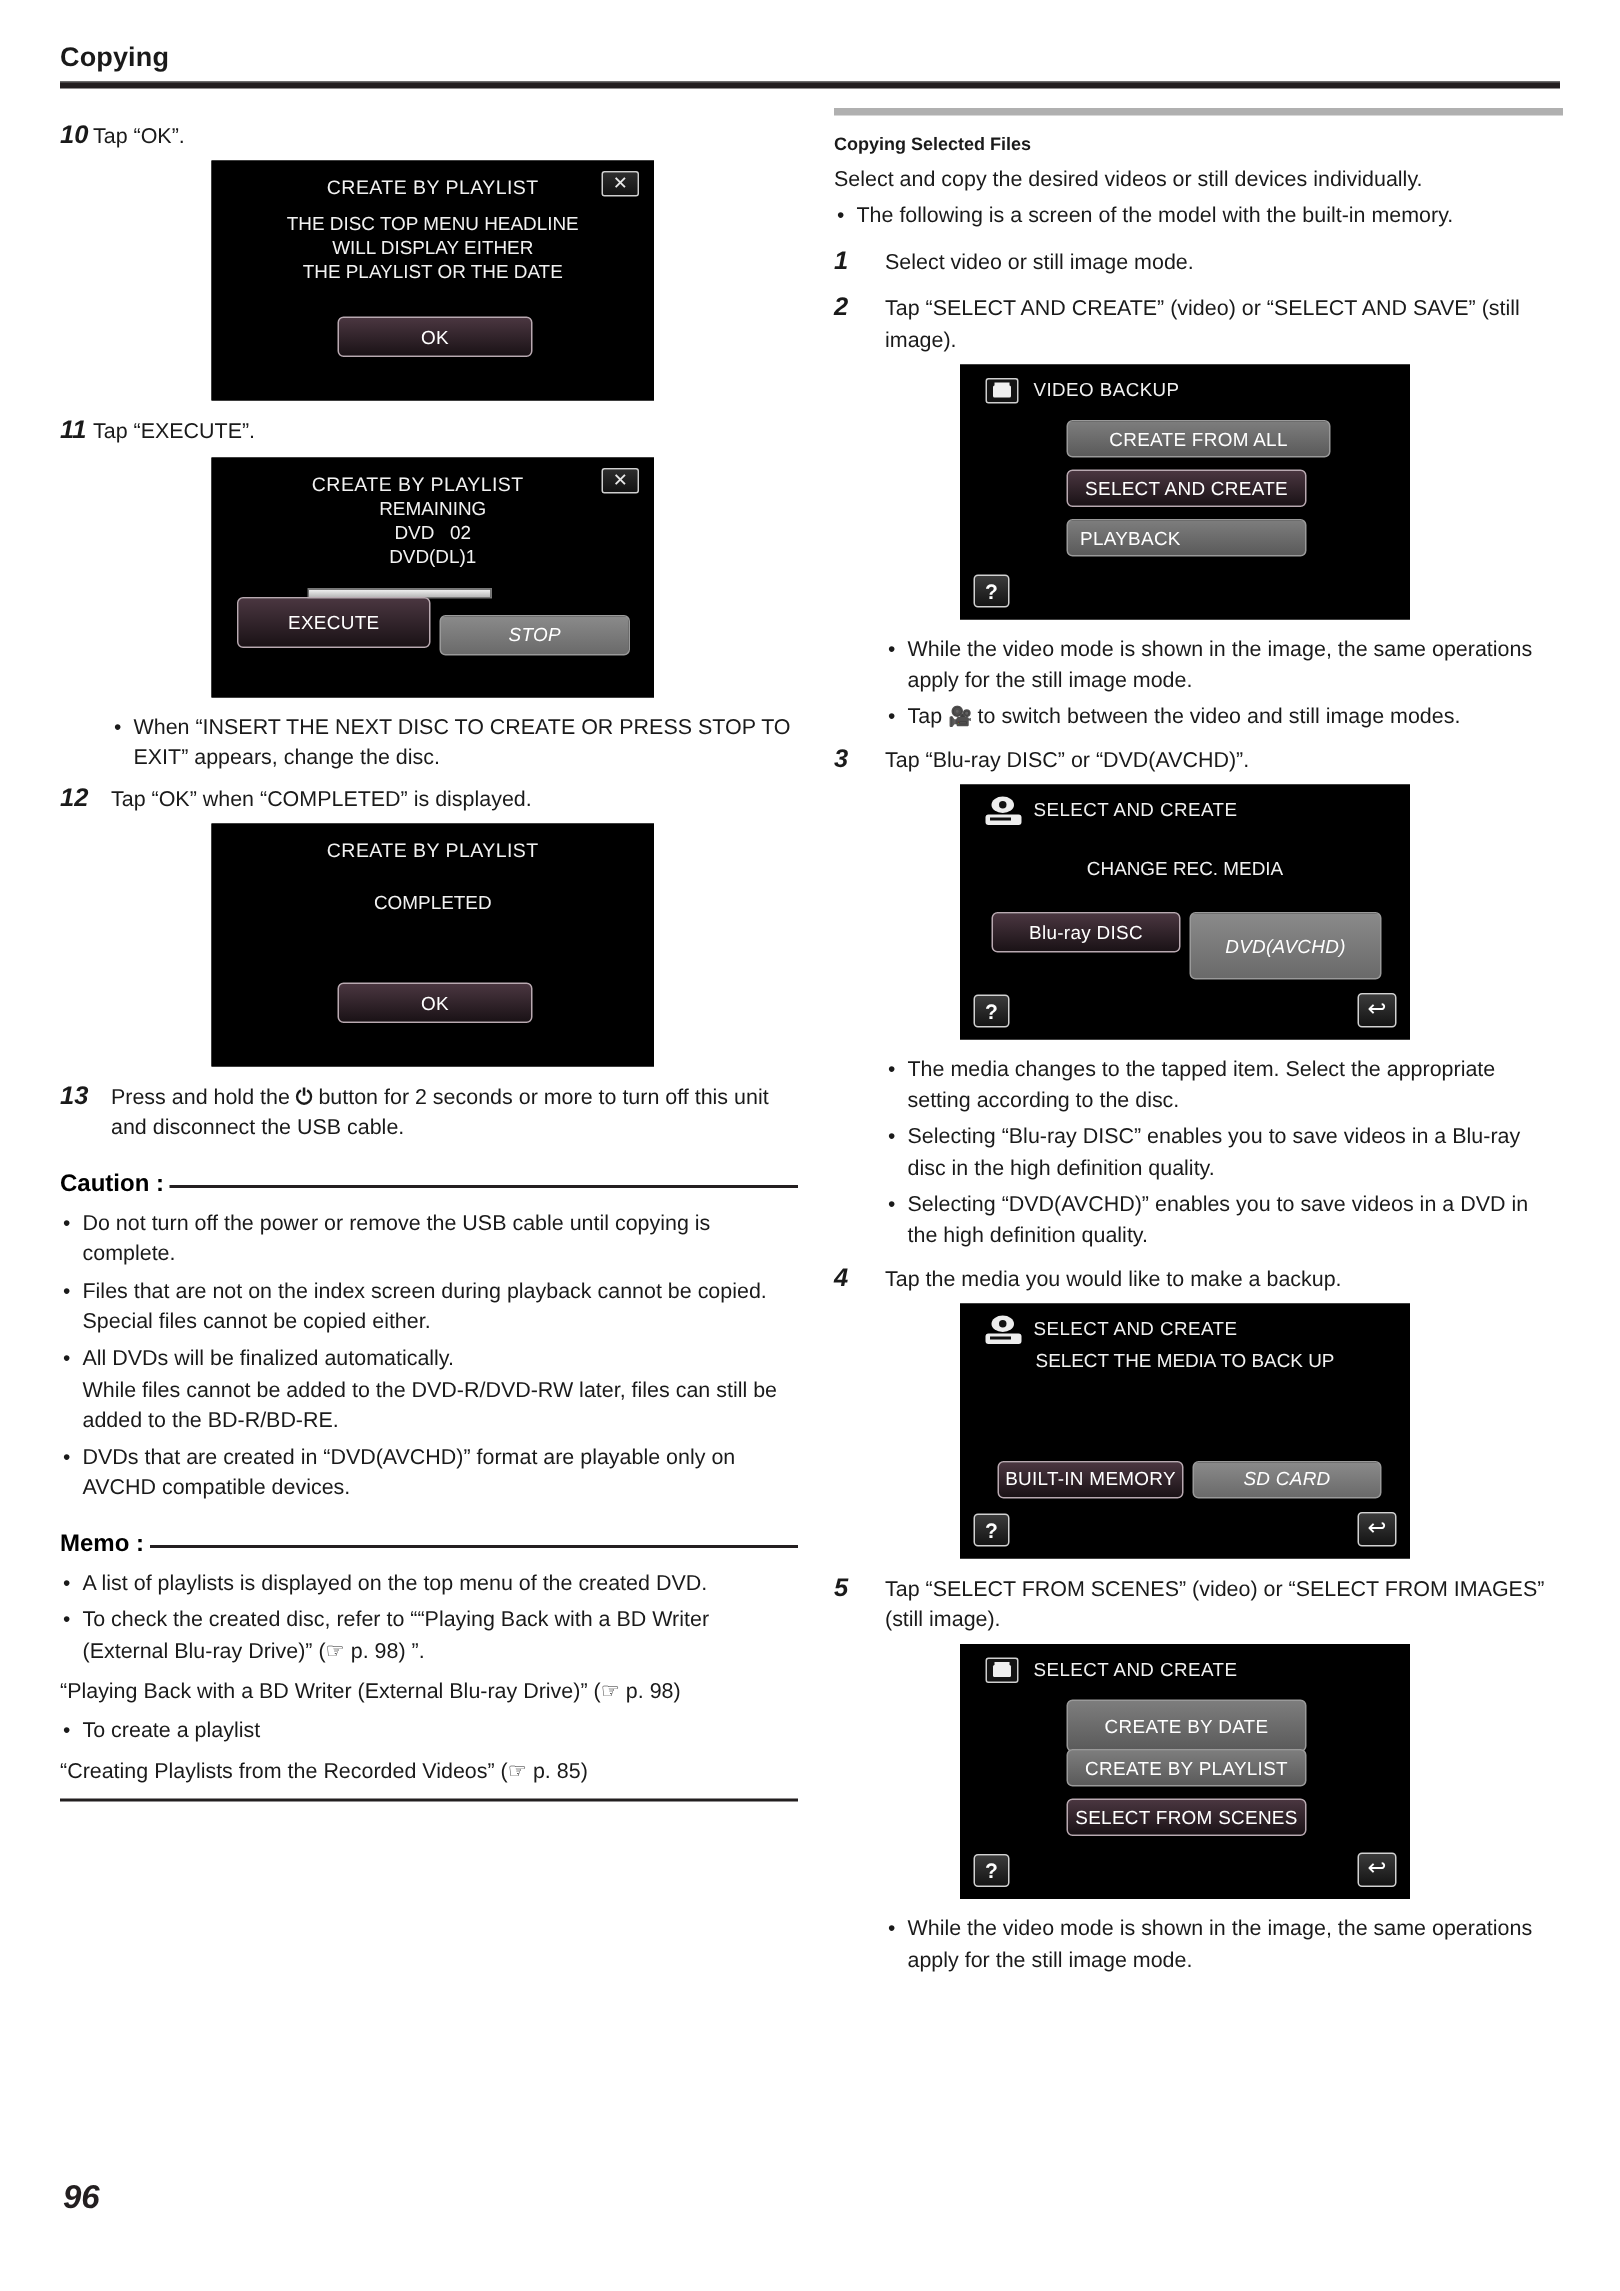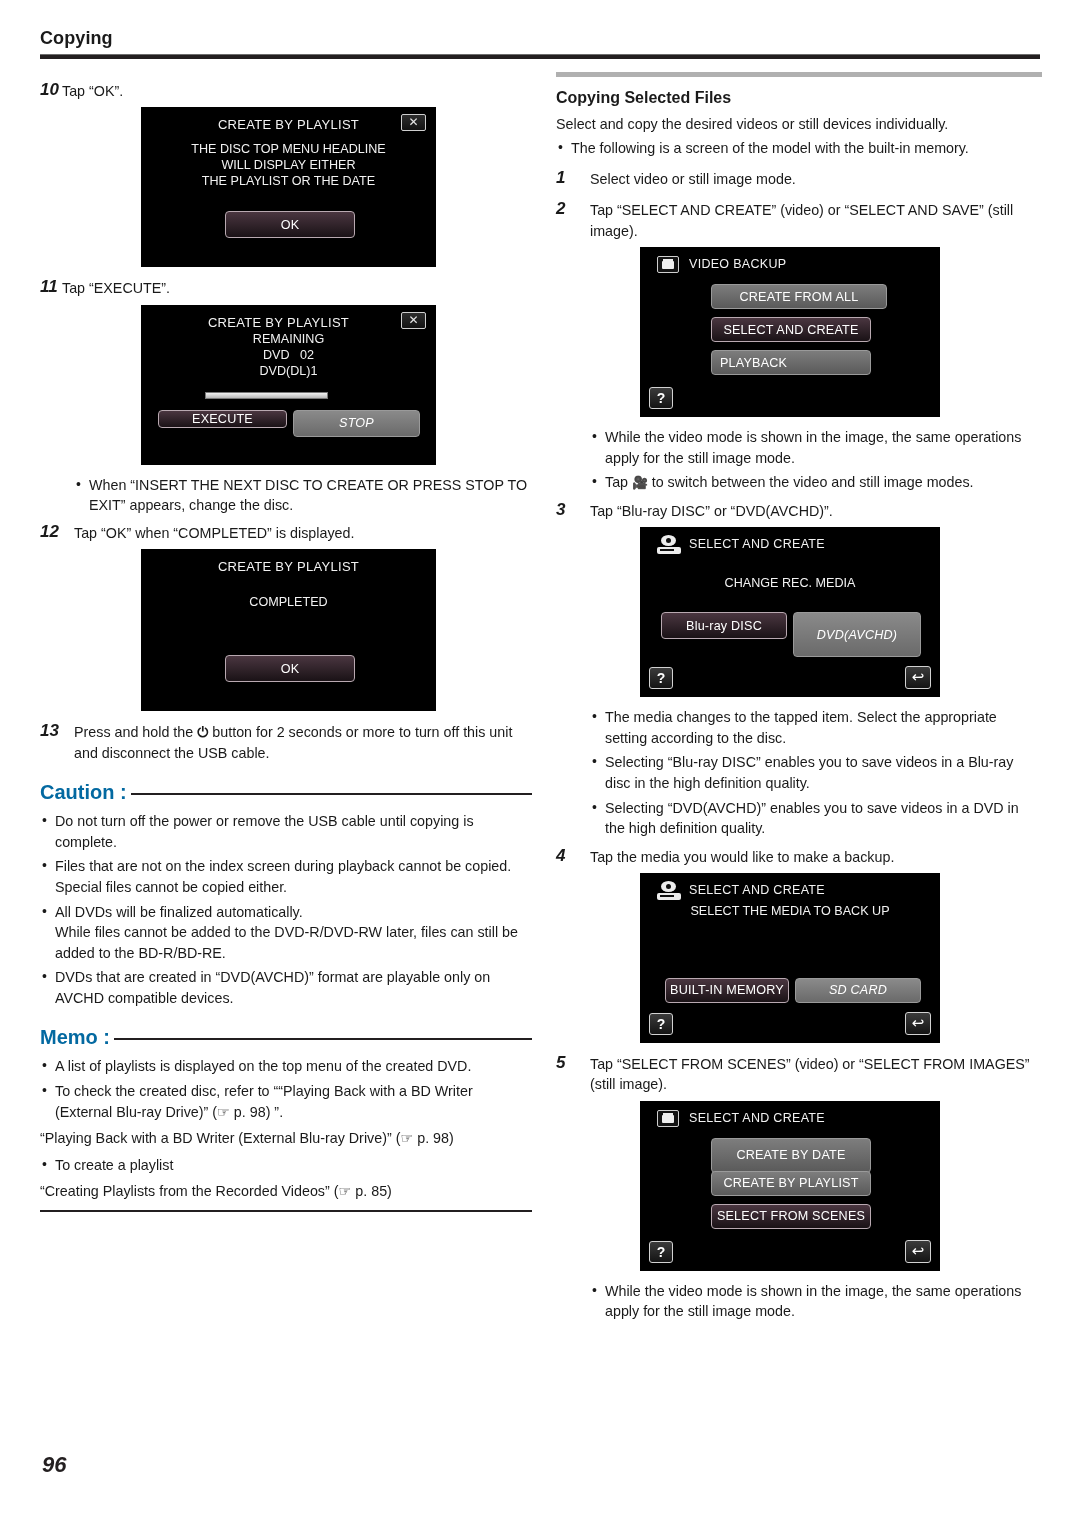--- a/index.html
+++ b/index.html
@@ -41,21 +41,21 @@
     font-size:14.3px; line-height:1.44;
   }
   ul.bl li:before {
     content:"\2022"; position:absolute; left:2px; top:-1px; font-size:14px; color:#1a1a1a;
   }
   ul.bl.ind { margin-left:34px; }
   .plain { font-size:14.3px; line-height:1.44; margin:3px 0 6px 0; }
 
   
   .seclabel { display:flex; align-items:center; margin:18px 0 7px 0; }
-  .seclabel .lbl { font-weight:bold; font-size:20px; white-space:nowrap; color:#0369a1; }
+  .seclabel .lbl { font-weight:bold; font-size:16px; white-space:nowrap; color:#000000; }
   .seclabel .line { flex:1 1 auto; height:2px; background:#231f20; margin-left:4px; position:relative; top:1px;}
   .endrule { height:2px; background:#231f20; margin-top:8px; }
 
   
   .shot {
     background:#000; position:relative; margin:6px auto 10px auto;
     border:1px solid #000;
     font-family:"Liberation Sans", sans-serif;
     color:#fff; overflow:hidden;
   }
@@ -184,21 +184,21 @@
       <span class="txt">Tap “EXECUTE”.</span>
     </div>
 
     <div class="shot shot-l">
       <div class="sh-title" style="left:-20px;">CREATE BY PLAYLIST</div>
       <div class="x-btn">✕</div>
       <div class="sh-msg" style="top:26px;">REMAINING</div>
       <div class="sh-msg" style="top:42px;">DVD&nbsp;&nbsp; 02</div>
       <div class="sh-msg" style="top:58px;">DVD(DL)1</div>
       <div class="progbar" style="left:63px; top:86px; width:123px;"></div>
-      <div class="lcdbtn dark" style="left:16px; top:104px; width:129px; height:18px;">EXECUTE</div>
+      <div class="lcdbtn dark" style="left:16px; top:92px; width:129px; height:34px;">EXECUTE</div>
       <div class="lcdbtn mid" style="left:151px; top:104px; width:127px; height:27px;">STOP</div>
     </div>
 
     <ul class="bl ind">
       <li>When “INSERT THE NEXT DISC TO CREATE OR PRESS STOP TO EXIT” appears, change the disc.</li>
     </ul>
 
     <div class="step wide">
       <span class="num">12</span>
       <span class="txt">Tap “OK” when “COMPLETED” is displayed.</span>
@@ -243,21 +243,21 @@
     <ul class="bl">
       <li>To create a playlist</li>
     </ul>
     <div class="plain">“Creating Playlists from the Recorded Videos” (☞ p. 85)</div>
     <div class="endrule"></div>
   </div>
 
   <div class="col-right">
     <div class="right-top-rule"></div>
 
-    <div style="font-size:16px; font-weight:bold; margin-bottom:7px;">Copying Selected Files</div>
+    <div style="font-size:12px; font-weight:bold; margin-bottom:7px;">Copying Selected Files</div>
 
     <div class="plain" style="margin:0 0 3px 0;">Select and copy the desired videos or still devices individually.</div>
     <ul class="bl">
       <li>The following is a screen of the model with the built-in memory.</li>
     </ul>
 
     <div class="step wide" style="margin-top:10px;">
       <span class="num">1</span>
       <span class="txt">Select video or still image mode.</span>
     </div>

